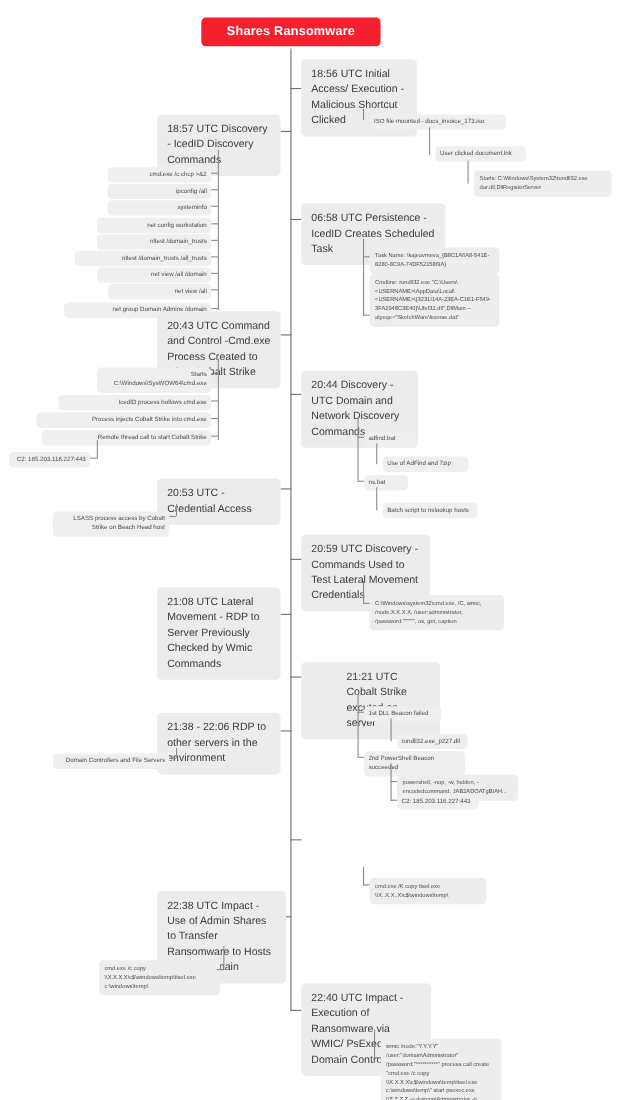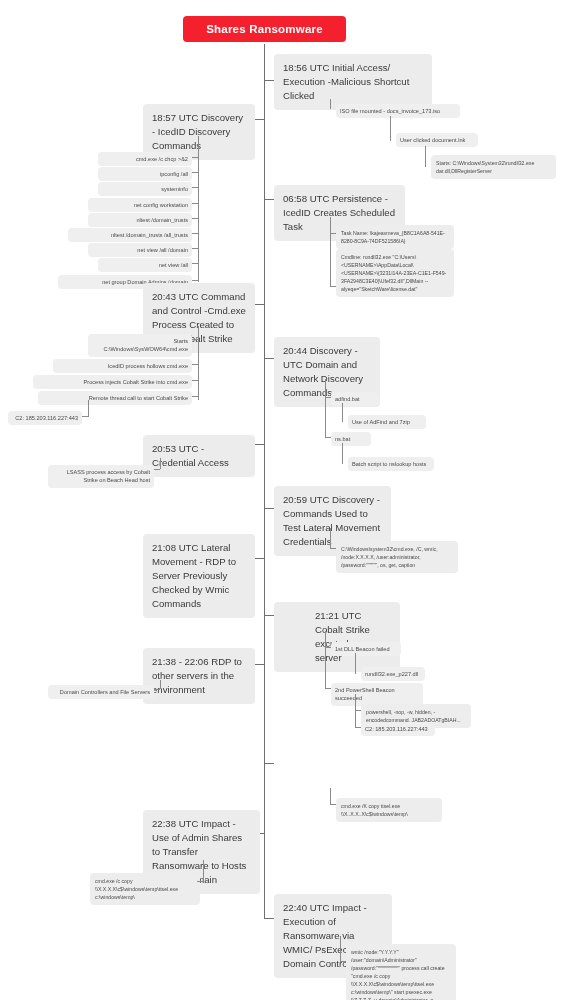--- a/index.html
+++ b/index.html
@@ -63,21 +63,21 @@
 <body>
 
 <div id="canvas">
 
   <div class="node node-root" style="left:183px;top:16px;width:163px;">Shares Ransomware</div>
 
   <div class="ln lnv" style="left:264px;top:44px;height:24px;"></div>
   <div class="ln lnv" style="left:264px;top:68px;height:851px;"></div>
 
   <div class="ln lnh" style="left:264px;top:80px;width:10px;"></div>
-  <div class="node node-major" style="left:274px;top:54px;width:158px;">18:56 UTC Initial Access/ Execution -Malicious Shortcut Clicked</div>
+  <div class="node node-major" style="left:274px;top:54px;width:105px;">18:56 UTC Initial Access/ Execution -Malicious Shortcut Clicked</div>
   <div class="ln lnv ln-soft" style="left:330px;top:99px;height:10px;"></div>
   <div class="node node-leaf leaf-right" style="left:336px;top:104px;width:124px;">ISO file mounted - docs_invoice_173.iso</div>
   <div class="ln lnv ln-soft" style="left:390px;top:116px;height:25px;"></div>
   <div class="node node-leaf leaf-right" style="left:396px;top:133px;width:82px;">User clicked document.lnk</div>
   <div class="ln lnv ln-soft" style="left:425px;top:146px;height:21px;"></div>
   <div class="node node-cmd" style="left:431px;top:155px;width:125px;">Starts: C:\Windows\System32\rundll32.exe dar.dll,DllRegisterServer</div>
 
   <div class="ln lnh" style="left:255px;top:119px;width:10px;"></div>
   <div class="node node-major" style="left:143px;top:104px;width:112px;">18:57 UTC Discovery - IcedID Discovery Commands</div>
   <div class="ln lnv ln-soft" style="left:198px;top:136px;height:18px;"></div>

